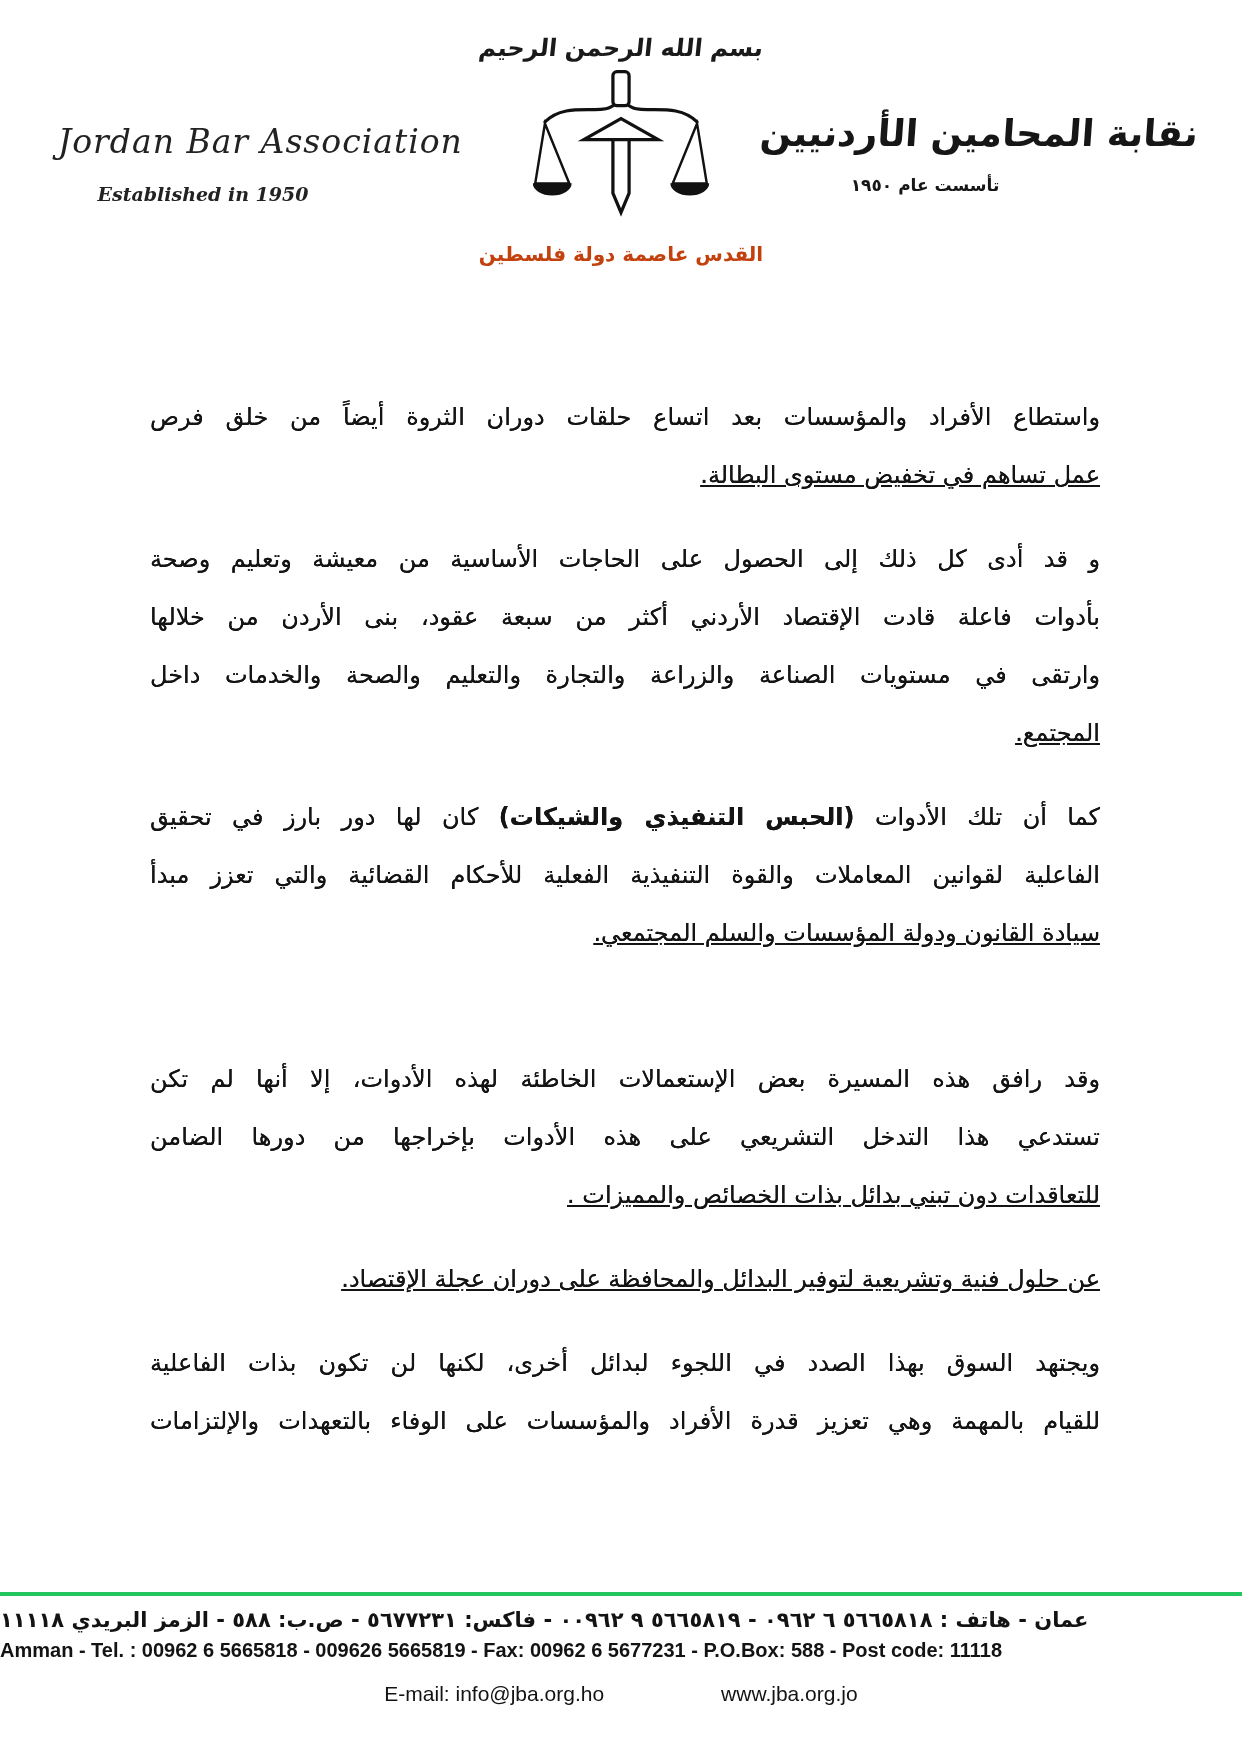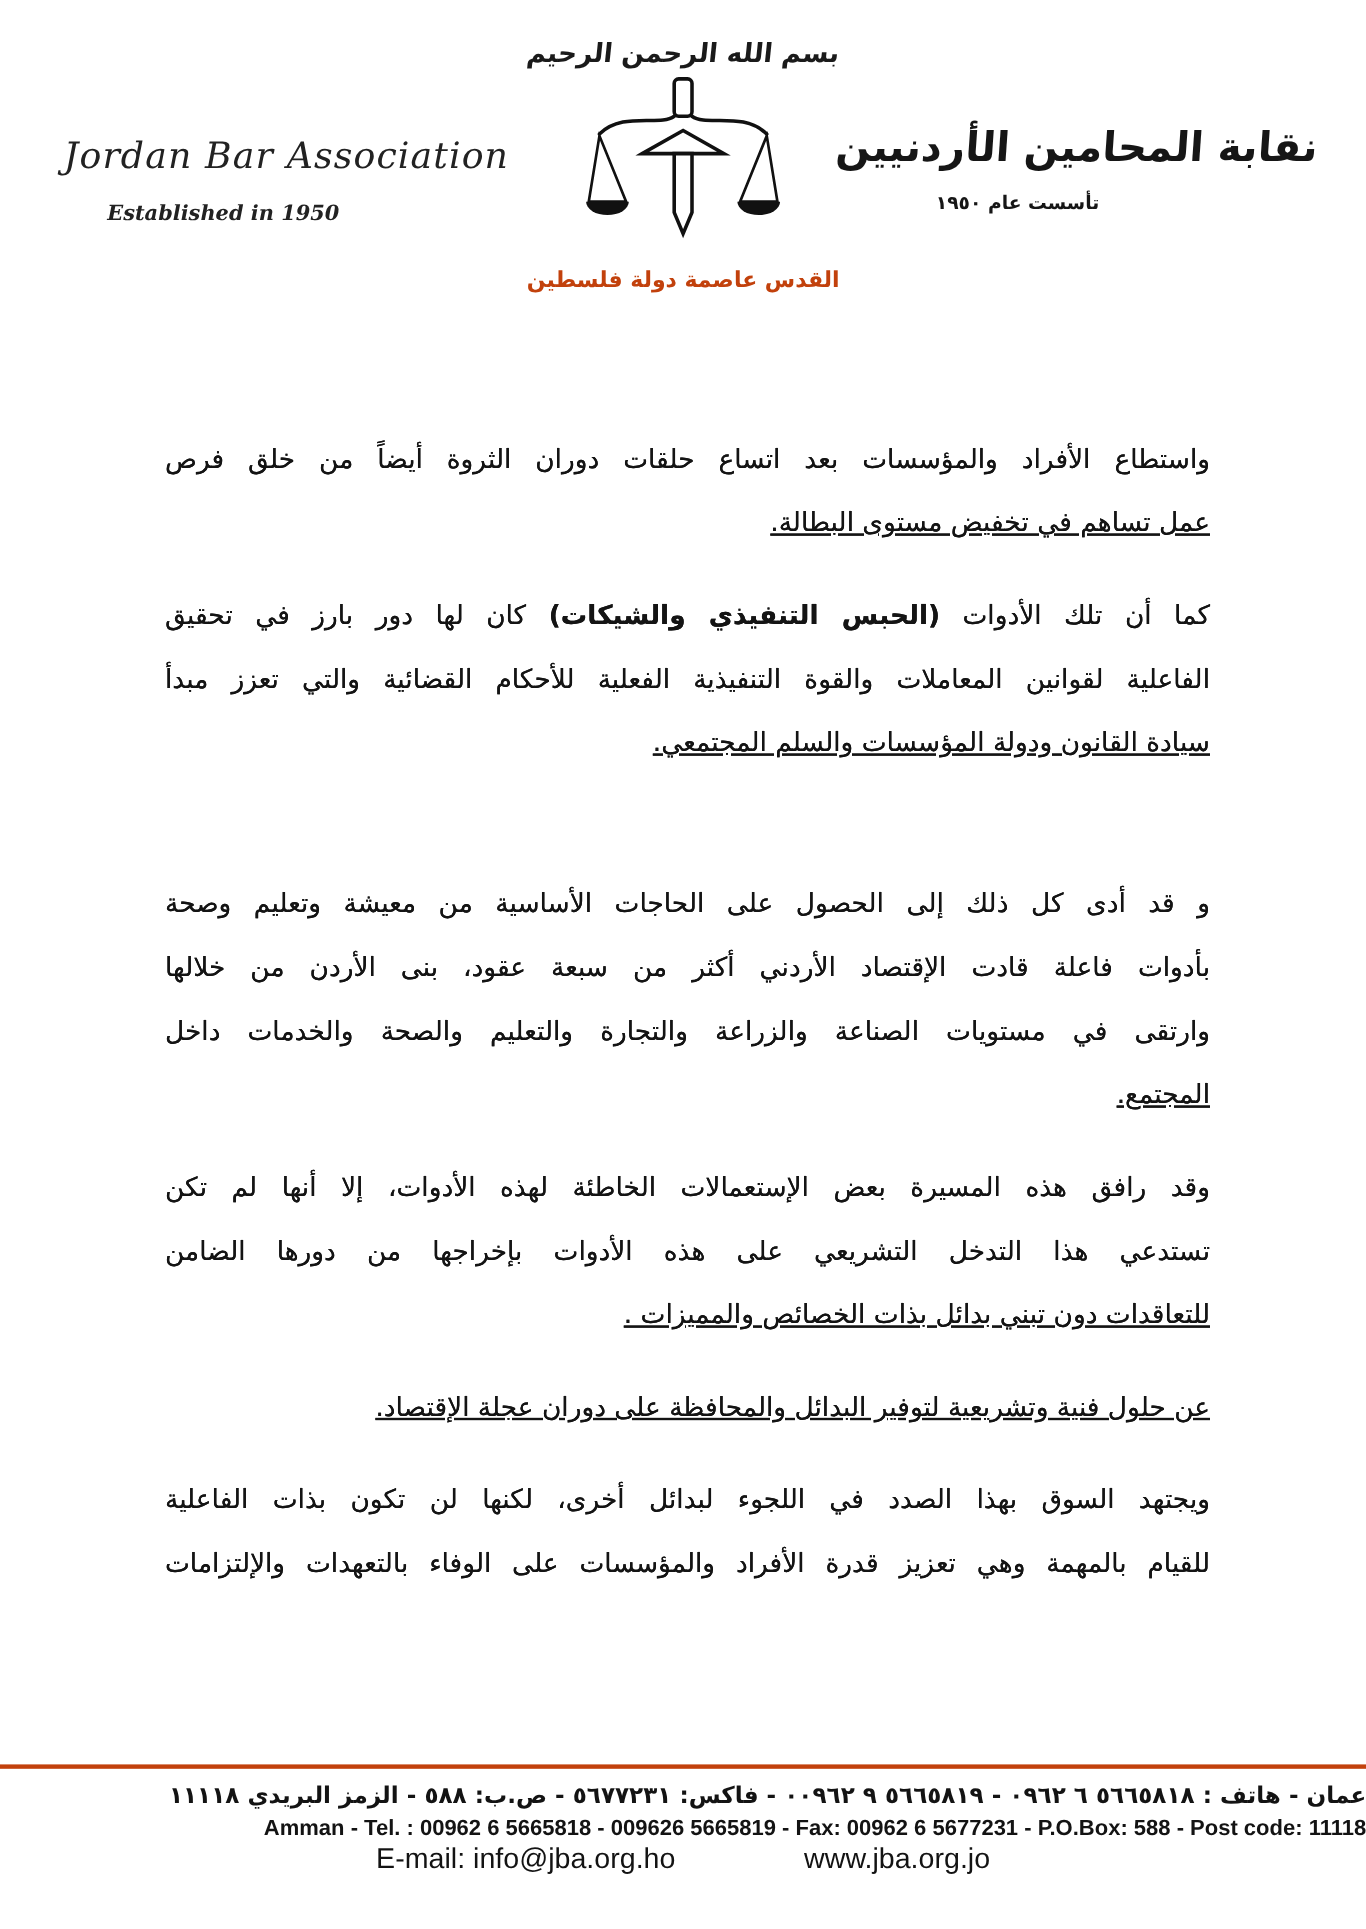--- a/index.html
+++ b/index.html
@@ -46,35 +46,35 @@
     font-size:24px;line-height:58px;color:#141414;
     text-shadow:0 0 0.6px currentColor;
   }
   .para{margin:0 0 26px 0;}
   .para.gap-after{margin-bottom:88px;}
   .ln{display:block;text-align:justify;text-align-last:justify;}
   .ln.end{text-align-last:right;text-decoration:underline;}
   .bold-seg{font-weight:bold;}
   
   .page-footer{
-    position:absolute;left:0;bottom:0;width:100%;height:146px;
-    border-top:4px solid #c2410c;
-    text-align:right;
+    position:absolute;left:0;bottom:12px;width:100%;height:146px;
+    border-top:4px solid #22c55e;
+    text-align:left;
   }
   .f-ar{
     direction:rtl;font-size:21px;font-weight:bold;color:#131313;
     margin-top:12px;white-space:nowrap;letter-spacing:0;
   }
   .f-en{
     font-family:"Liberation Sans",sans-serif;font-weight:bold;
     font-size:20px;color:#131313;margin-top:7px;white-space:nowrap;
   }
   .f-mail{
     font-family:"Liberation Sans",sans-serif;
-    font-size:26px;color:#131313;margin-top:0;
+    font-size:21px;color:#131313;margin-top:20px;
     display:flex;justify-content:center;gap:117px;
   }
 </style>
 </head>
 <body>
 
 <div class="page">
 
   <header class="letterhead">
 
@@ -112,31 +112,31 @@
     </div>
   </header>
 
   <main class="letter-body" lang="ar" dir="rtl">
 
     <p class="para">
       <span class="ln">واستطاع الأفراد والمؤسسات بعد اتساع حلقات دوران الثروة أيضاً من خلق فرص</span>
       <span class="ln end">عمل تساهم في تخفيض مستوى البطالة.</span>
     </p>
 
-    <p class="para gap-after">
-      <span class="ln"><span>كما أن تلك الأدوات </span><span class="bold-seg">(الحبس التنفيذي والشيكات)</span><span> كان لها دور بارز في تحقيق</span></span>
-      <span class="ln">الفاعلية لقوانين المعاملات والقوة التنفيذية الفعلية للأحكام القضائية والتي تعزز مبدأ</span>
-      <span class="ln end">سيادة القانون ودولة المؤسسات والسلم المجتمعي.</span>
-    </p>
-
     <p class="para">
       <span class="ln">و قد أدى كل ذلك إلى الحصول على الحاجات الأساسية من معيشة وتعليم وصحة</span>
       <span class="ln">بأدوات فاعلة قادت الإقتصاد الأردني أكثر من سبعة عقود، بنى الأردن من خلالها</span>
       <span class="ln">وارتقى في مستويات الصناعة والزراعة والتجارة والتعليم والصحة والخدمات داخل</span>
       <span class="ln end">المجتمع.</span>
+    </p>
+
+    <p class="para gap-after">
+      <span class="ln"><span>كما أن تلك الأدوات </span><span class="bold-seg">(الحبس التنفيذي والشيكات)</span><span> كان لها دور بارز في تحقيق</span></span>
+      <span class="ln">الفاعلية لقوانين المعاملات والقوة التنفيذية الفعلية للأحكام القضائية والتي تعزز مبدأ</span>
+      <span class="ln end">سيادة القانون ودولة المؤسسات والسلم المجتمعي.</span>
     </p>
 
     <p class="para">
       <span class="ln">وقد رافق هذه المسيرة بعض الإستعمالات الخاطئة لهذه الأدوات، إلا أنها لم تكن</span>
       <span class="ln">تستدعي هذا التدخل التشريعي على هذه الأدوات بإخراجها من دورها الضامن</span>
       <span class="ln end">للتعاقدات دون تبني بدائل بذات الخصائص والمميزات .</span>
     </p>
 
     <p class="para">
       <span class="ln end">عن حلول فنية وتشريعية لتوفير البدائل والمحافظة على دوران عجلة الإقتصاد.</span>

